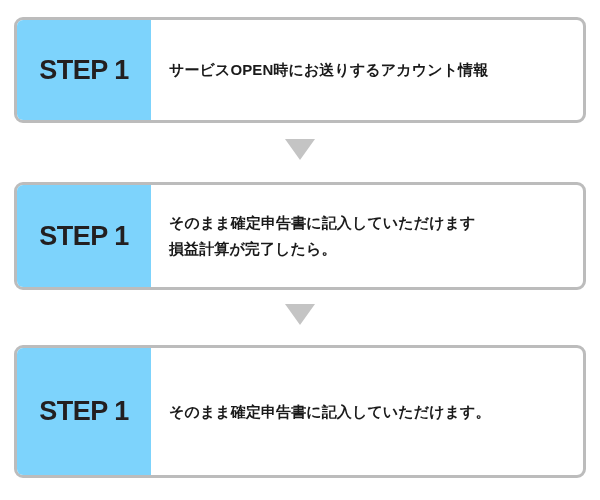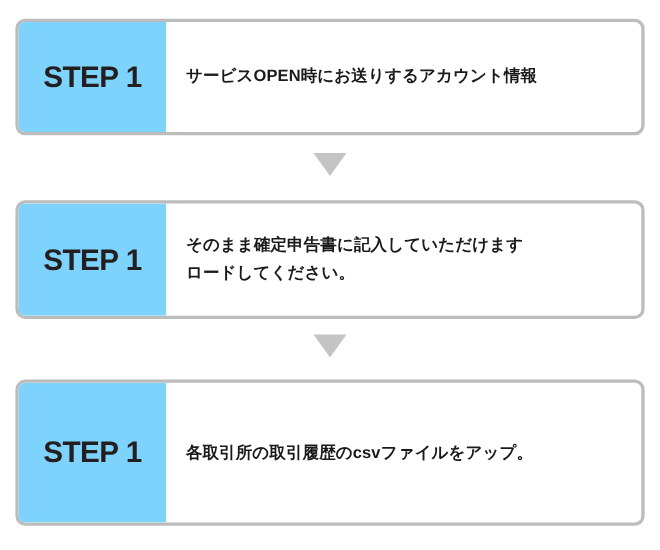--- a/index.html
+++ b/index.html
@@ -95,26 +95,26 @@
       <div class="step-line">サービスOPEN時にお送りするアカウント情報</div>
     </div>
   </div>
 
   <div class="arrow a1"></div>
 
   <div class="step-box s2">
     <div class="step-label">STEP 1</div>
     <div class="step-body">
       <div class="step-line">そのまま確定申告書に記入していただけます</div>
-      <div class="step-line">ロードしてください。</div>
+      <div class="step-line">損益計算が完了したら。</div>
     </div>
   </div>
 
   <div class="arrow a2"></div>
 
   <div class="step-box s3">
     <div class="step-label">STEP 1</div>
     <div class="step-body">
-      <div class="step-line">各取引所の取引履歴のcsvファイルをアップ。</div>
+      <div class="step-line">そのまま確定申告書に記入していただけます。</div>
     </div>
   </div>
 
 </div>
 
 </body></html>

